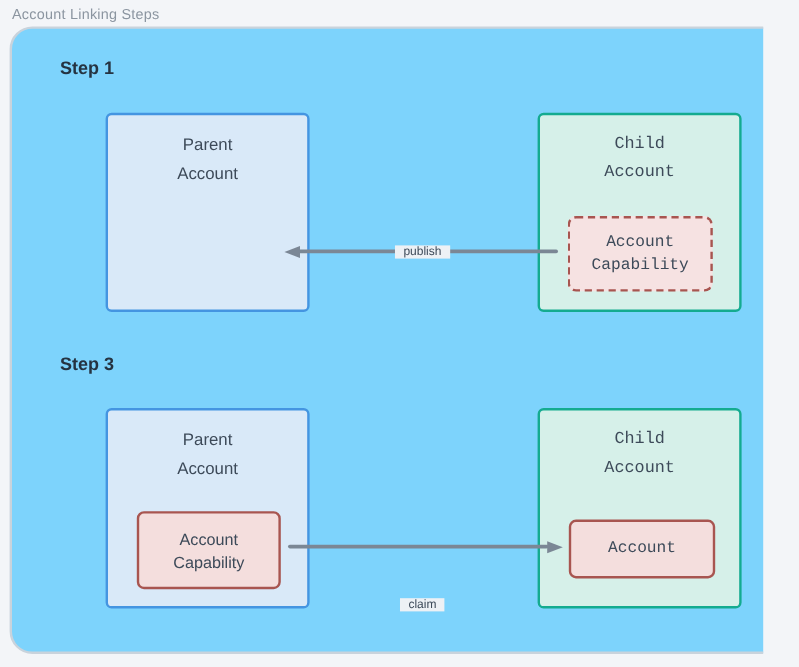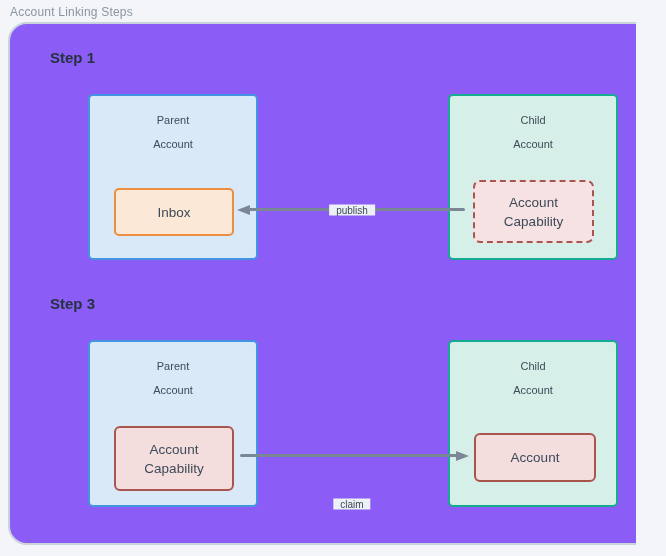--- a/index.html
+++ b/index.html
@@ -1,31 +1,31 @@
 <!DOCTYPE html>
 <html><head>
 <meta charset="utf-8">
 <style>
   html,body{margin:0;padding:0;}
   body{font-family:"Liberation Sans",sans-serif;background:#f3f5f8;}
   .stage{position:relative;width:614px;height:556px;background:#f3f5f8;overflow:hidden;padding-left:22px;}
   .diagram-title{position:absolute;left:10px;top:5px;font-size:12px;color:#8b95a0;letter-spacing:.2px;}
-  .panel{position:absolute;left:8px;top:22px;width:649px;height:523px;background:#8b5cf6;
+  .panel{position:absolute;left:8px;top:22px;width:649px;height:523px;background:#7dd3fc;
          border:2px solid #c9d3dc;border-radius:19px;box-sizing:border-box;}
   .step-label{position:absolute;font-size:15px;font-weight:bold;color:#253341;}
   .step-label.s1{left:40px;top:25px;}
   .step-label.s2{left:40px;top:271px;}
   .acct{position:absolute;box-sizing:border-box;border:2px solid;border-radius:5px;}
   .acct.blue{background:#d9e9f8;border-color:#4495e1;}
-  .acct.teal{background:#d6f0e9;border-color:#14ab90;}
+  .acct.teal{background:#d6f0e9;border-color:#14ab90;font-family:Liberation Mono, monospace;}
   .acct.p1{left:78px;top:70px;width:170px;height:166px;}
   .acct.c1{left:438px;top:70px;width:170px;height:166px;}
   .acct.p2{left:78px;top:316px;width:170px;height:167px;}
   .acct.c2{left:438px;top:316px;width:170px;height:167px;}
-  .acct-title{margin-top:12px;text-align:center;font-size:11px;line-height:24px;color:#3d4a59;white-space:pre-line;}
+  .acct-title{margin-top:12px;text-align:center;font-size:14px;line-height:24px;color:#3d4a59;white-space:pre-line;}
   .node{position:absolute;box-sizing:border-box;display:flex;align-items:center;justify-content:center;
         text-align:center;font-size:13.5px;line-height:19px;color:#3d4a59;white-space:pre-line;border:2px solid;}
   .node.orange{background:#fce8d6;border-color:#ec8d3f;border-radius:5px;}
   .node.red{background:#f4dedd;border-color:#a85550;border-radius:6px;}
   .node.red-dashed{background:#f6e2e2;border-style:dashed;border-color:#a85550;border-radius:7px;}
   .node.inbox1{left:24px;top:92px;width:120px;height:48px;}
   .node.cap1{left:23px;top:84px;width:121px;height:63px;}
   .node.cap2{left:24px;top:84px;width:120px;height:65px;}
   .node.acct2{left:24px;top:91px;width:122px;height:49px;}
   .edge-line{position:absolute;height:3px;background:#7b8795;border-radius:2px;}
@@ -46,21 +46,20 @@
 
   <div class="diagram-title">Account Linking Steps</div>
 
   <div class="panel">
 
     <div class="step-label s1">Step 1</div>
 
     <div class="acct blue p1">
       <div class="acct-title">Parent
 Account</div>
-      <div class="node orange inbox1">Inbox</div>
     </div>
 
     <div class="acct teal c1">
       <div class="acct-title">Child
 Account</div>
       <div class="node red-dashed cap1">Account
 Capability</div>
     </div>
 
     <div class="edge-line edge1-line"></div>

